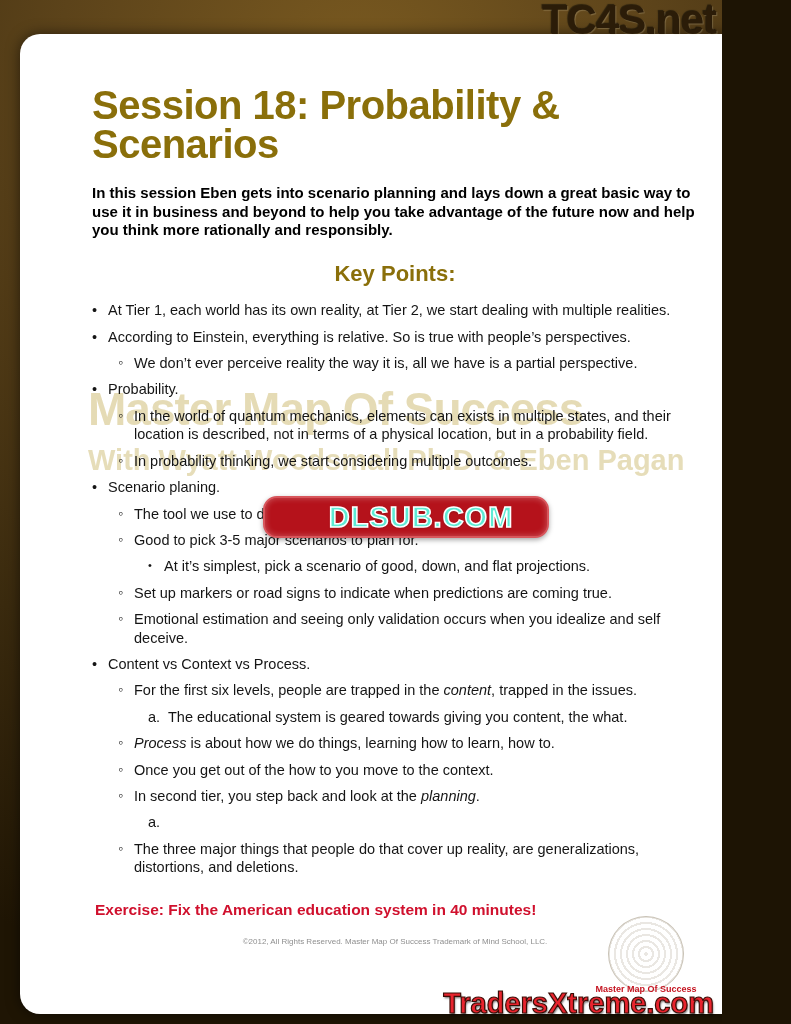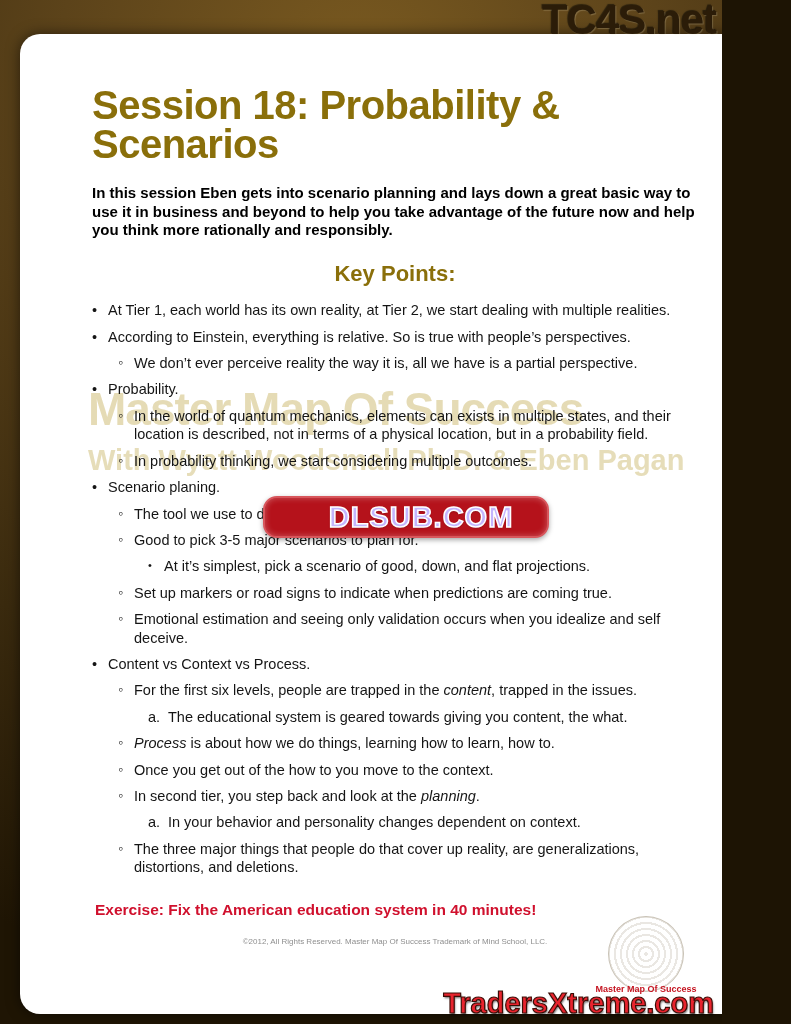--- a/index.html
+++ b/index.html
@@ -68,21 +68,21 @@
   }
   
   .stamp{
     position:absolute;left:243px;top:462px;width:282px;height:38px;z-index:3;
     background:var(--stamp-red,#b5121b);
     border:2px solid #d8565c;border-radius:14px;
     box-shadow:0 2px 5px rgba(0,0,0,.35), inset 0 0 6px rgba(255,255,255,.3);
     display:flex;align-items:center;justify-content:center;
   }
   .stamp-text{
-    font-size:29px;font-weight:bold;letter-spacing:1px;color:#c4b5fd;
+    font-size:29px;font-weight:bold;letter-spacing:1px;color:#5eead4;
     -webkit-text-stroke:1.5px #ffffff;
     text-shadow:0 1px 2px rgba(0,0,0,.3);
     padding-left:30px;
   }
   
   .seal{
     position:absolute;right:38px;bottom:32px;width:74px;height:74px;z-index:6;
     border-radius:50%;border:1px solid rgba(160,148,125,.55);
     background:repeating-radial-gradient(circle at 50% 50%,
       rgba(165,155,135,.28) 0 2px, rgba(255,255,255,0) 2px 6px);
@@ -197,21 +197,20 @@
           <div class="kp level-2">
             <span class="marker marker-circle">◦</span>
             <span class="kp-text">Once you get out of the how to you move to the context.</span>
           </div>
           <div class="kp level-2">
             <span class="marker marker-circle">◦</span>
             <span class="kp-text">In second tier, you step back and look at the <em>planning</em>.</span>
           </div>
           <div class="kp level-3 alpha">
             <span class="marker marker-alpha">a.</span>
-            <span class="kp-text">In your behavior and personality changes dependent on context.</span>
           </div>
           <div class="kp level-2">
             <span class="marker marker-circle">◦</span>
             <span class="kp-text">The three major things that people do that cover up reality, are generalizations, distortions, and deletions.</span>
           </div>
         </div>
 
       <p class="exercise">Exercise: Fix the American education system in 40 minutes!</p>
 
       <p class="copyright">©2012, All Rights Reserved. Master Map Of Success Trademark of Mind School, LLC.</p>

